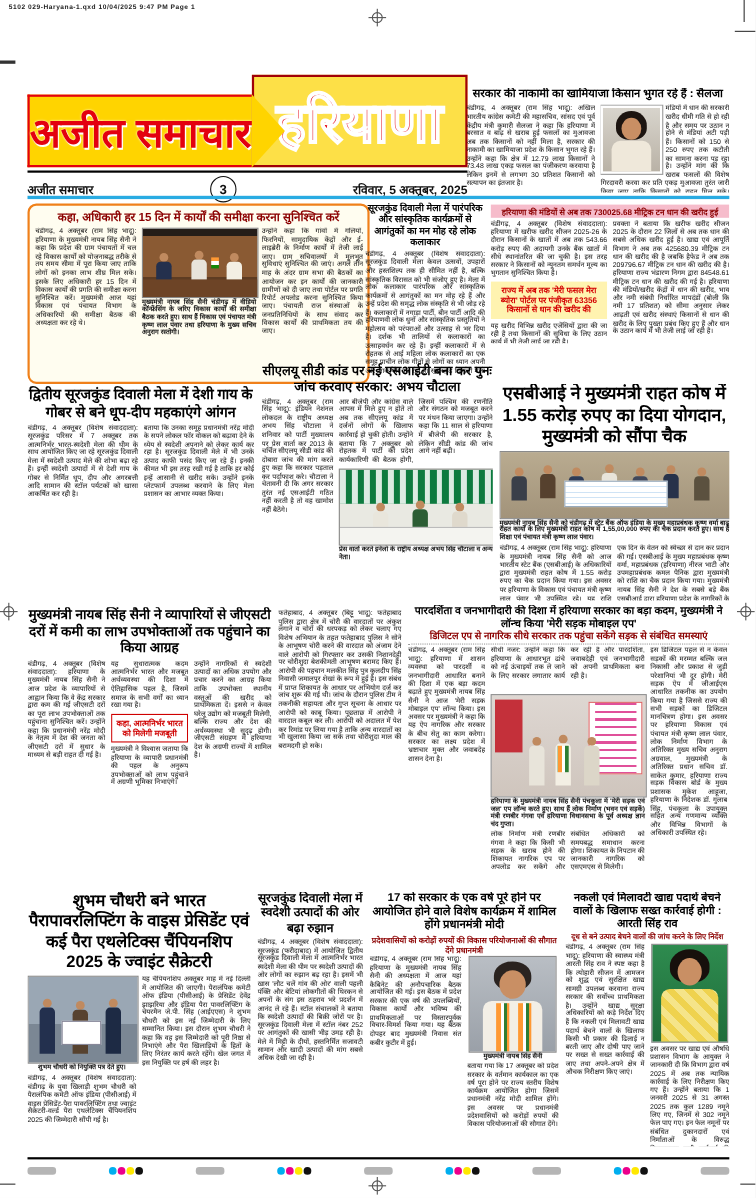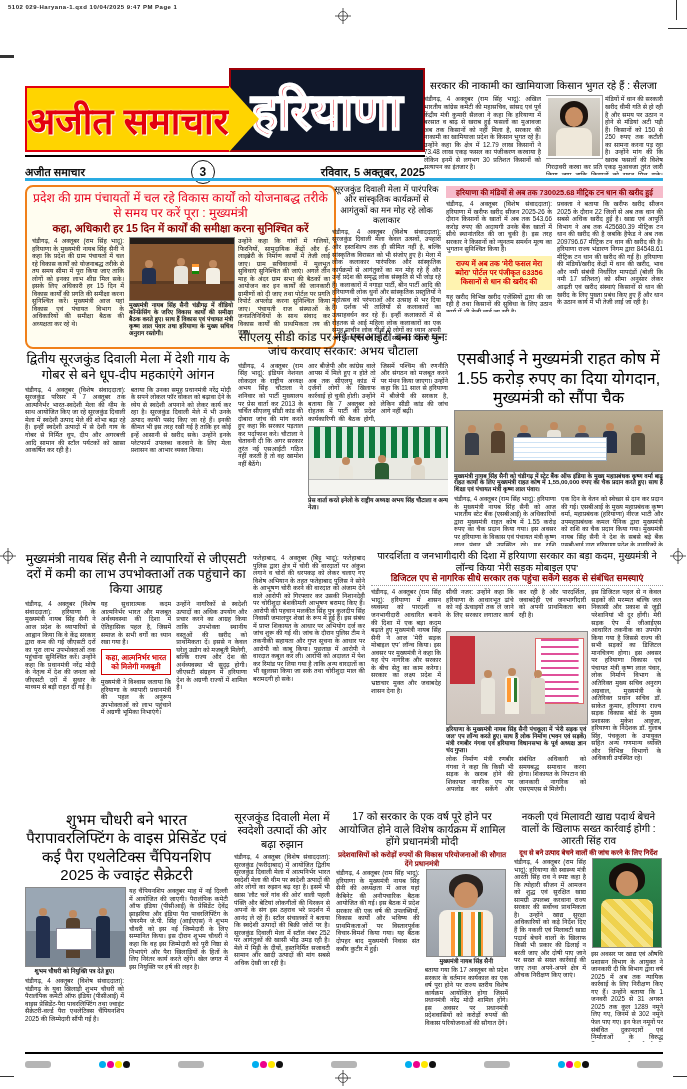--- a/index.html
+++ b/index.html
@@ -17,32 +17,32 @@
   .gpill{width:26px;height:7px;background:#b5b5b5;border-radius:3px}
   .cmyk{display:flex;gap:1px}
   .cmyk i{width:7px;height:7px;border-radius:50%}
   
   .banner{display:flex;align-items:flex-end}
   .mh-yellow{background:#ffd400;border:2px solid #e3000f;border-right:none;height:62px;flex:1;
              display:flex;align-items:center;justify-content:center}
   .mh-yellow span{color:#e3000f;font-size:37px;font-weight:bold;text-shadow:0 0 2px #fff,1px 1px 0 #fff;white-space:nowrap}
   .mh-arrow{width:0;height:0;border-top:33px solid transparent;border-bottom:33px solid transparent;
             border-left:30px solid #ffd400;position:relative;z-index:2;margin-right:-30px}
-  .mh-red{background:#0f172a;height:80px;width:270px;display:flex;align-items:center;justify-content:center;
+  .mh-red{background:#fde047;height:80px;width:270px;display:flex;align-items:center;justify-content:center;
           border:2px solid #a00008}
   .mh-red span{color:#e3000f;font-size:50px;font-weight:bold;-webkit-text-stroke:2px #fff;
                text-shadow:0 0 1px #fff;white-space:nowrap}
   .daterow{display:flex;align-items:center;justify-content:space-between;font-weight:bold;font-size:11px}
   .pagecircle{width:22px;height:22px;border:1.6px solid #111;border-radius:50%;display:flex;
               align-items:center;justify-content:center;font-size:12px;font-weight:bold}
   .rule{background:#000}
   .cyanline{background:#29abe2}
   
   .art{position:absolute;overflow:hidden}
-  .hl{font-weight:normal;text-align:center;line-height:1.22;color:#000}
+  .hl{font-weight:bold;text-align:center;line-height:1.22;color:#000}
   .hl-red{color:#e8001c}
   .hl-navy{color:#14147d}
   .sub{font-weight:bold;text-align:center;color:#8b0000;line-height:1.25}
   .sub-strip{background:#f6bccb;color:#8b0000;font-weight:bold;text-align:center;font-size:7.4px;
              padding:1px 0;margin:2px 0}
   .bd{font-size:6.3px;line-height:1.2;text-align:justify;color:#111;overflow:hidden}
   .bd p{margin:0 0 2px 0}
   .cols{display:flex;gap:5px}
   .cols>div{flex:1;min-width:0}
   .cap{font-size:6px;font-weight:bold;line-height:1.15;text-align:justify;margin-top:1px}
@@ -132,21 +132,20 @@
           <i class="torso" style="left:8px;top:30px;width:36px;height:28px;background:#efe8da"></i>
         </span>
         <span>मंडियों में धान की सरकारी खरीद धीमी गति से हो रही है और समय पर उठान न होने से मंडियां अटी पड़ी हैं। किसानों को 150 से 250 रुपए तक कटौती का सामना करना पड़ रहा है। उन्होंने मांग की कि खराब फसलों की विशेष गिरदावरी करवा कर प्रति एकड़ मुआवजा तुरंत जारी किया जाए ताकि किसानों को राहत मिल सके। बाजार में फसल का भाव एमएसपी से नीचे चल रहा है जिस पर सरकार को तुरंत संज्ञान लेना चाहिए और खरीद प्रक्रिया में तेजी लानी चाहिए।</span>
       </div>
     </div>
   </div>
 
   <div class="abs cyanline" style="left:25px;top:178px;width:638px;height:3px"></div>
 
   <div class="art box-orange" style="left:25px;top:185px;width:297px;height:152px">
-    <div class="hl hl-red" style="font-size:12.2px">प्रदेश की ग्राम पंचायतों में चल रहे विकास कार्यों को योजनाबद्ध तरीके से समय पर करें पूरा : मुख्यमंत्री</div>
     <div class="sub" style="font-size:10.6px;margin:1px 0 2px">कहा, अधिकारी हर 15 दिन में कार्यों की समीक्षा करना सुनिश्चित करें</div>
     <div class="cols" style="height:106px">
       <div class="bd" style="flex:0 0 31%">चंडीगढ़, 4 अक्तूबर (राम सिंह भादू): हरियाणा के मुख्यमंत्री नायब सिंह सैनी ने कहा कि प्रदेश की ग्राम पंचायतों में चल रहे विकास कार्यों को योजनाबद्ध तरीके से तय समय सीमा में पूरा किया जाए ताकि लोगों को इनका लाभ शीघ्र मिल सके। इसके लिए अधिकारी हर 15 दिन में विकास कार्यों की प्रगति की समीक्षा करना सुनिश्चित करें। मुख्यमंत्री आज यहां विकास एवं पंचायत विभाग के अधिकारियों की समीक्षा बैठक की अध्यक्षता कर रहे थे।</div>
       <div style="flex:0 0 35%;min-width:0">
         <div class="ph ph-meeting" style="width:100%;height:62px">
           <i class="pr" style="left:12px;top:22px;--cloth:#24304d"></i>
           <i class="pr" style="left:44px;top:20px;--cloth:#e8e4da"></i>
           <i class="pr" style="left:76px;top:22px;--cloth:#f3efe4"></i>
           <i class="flag" style="left:62px;top:26px"></i>
           <div class="table"></div>

